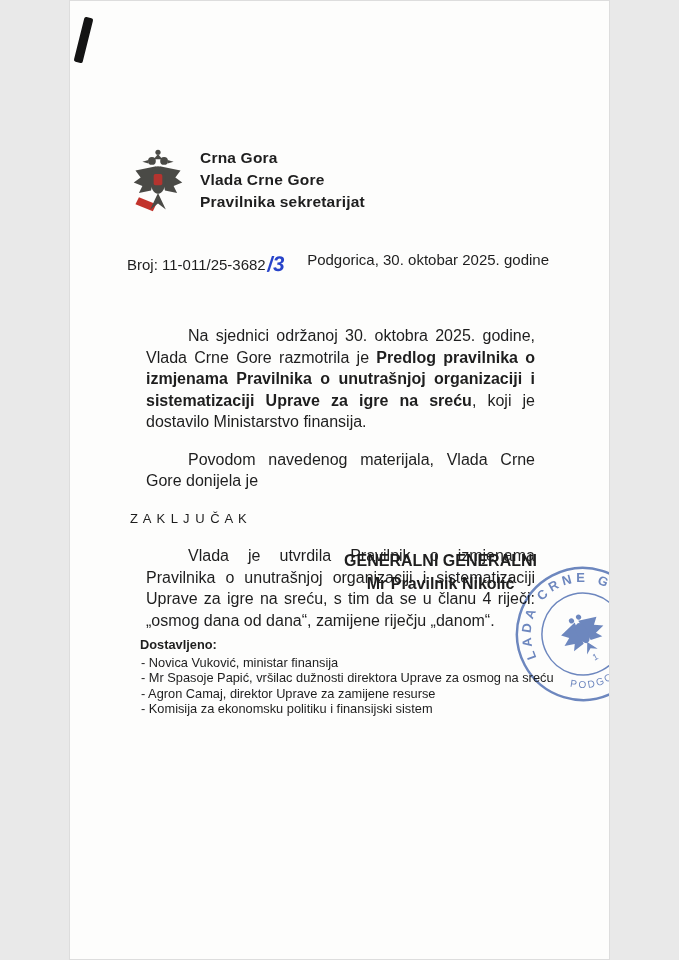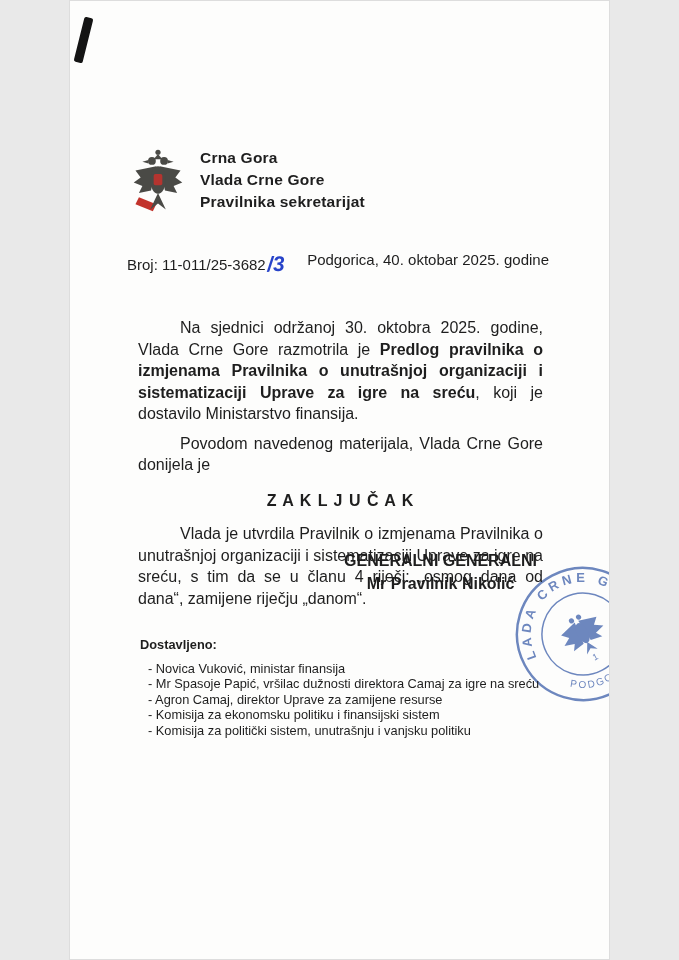--- a/index.html
+++ b/index.html
@@ -36,24 +36,24 @@
   .handwritten{
     color:#2743c9;font-size:21px;font-style:italic;font-weight:bold;
     display:inline-block;transform:rotate(-3deg) translateY(1px);
     margin-left:1px;
   }
   
   .body-text{
     position:absolute;left:60px;right:58px;top:308px;
     font-size:16px;line-height:21.5px;text-align:justify;
   }
-  .body-text p{margin:8px;}
+  .body-text p{margin:16px;}
   .indent{text-indent:42px;}
   .zakljucak{
-    text-align:center;font-weight:bold;font-size:16px;
+    font-weight:normal;font-size:13px;
     margin:14px 0 12px 0 !important;letter-spacing:1px;
   }
   
   .signature{
     position:absolute;right:72px;top:548px;
     text-align:center;font-weight:bold;
     font-size:16px;line-height:23px;white-space:nowrap;
   }
   
   .stamp-wrap{
@@ -61,21 +61,21 @@
     transform:rotate(-28deg);
     opacity:.8;mix-blend-mode:multiply;
     pointer-events:none;
   }
   
   .distribution{
     position:absolute;left:70px;top:636px;
     font-size:12.8px;line-height:15.5px;
   }
   .distribution .label{font-weight:bold;margin-bottom:2px;}
-  .distribution ul{list-style:none;margin:8px;padding:0;}
+  .distribution ul{list-style:none;margin:1px;padding:0;}
 </style>
 </head>
 <body>
 
 <div class="page">
 
   <div class="corner-mark"></div>
 
   <div class="header">
     <svg width="52" height="66" viewBox="0 0 60 76">
@@ -98,21 +98,21 @@
       <div>Crna Gora</div>
       <div>Vlada Crne Gore</div>
       <div>Pravilnika sekretarijat</div>
     </div>
   </div>
 
   <div class="meta">
     <div>
       <span>Broj: 11-011/25-3682</span><span class="handwritten">/3</span>
     </div>
-    <div>Podgorica, 40. oktobar 2025. godine</div>
+    <div>Podgorica, 30. oktobar 2025. godine</div>
   </div>
 
   <div class="body-text">
     <p class="indent">
       <span>Na sjednici održanoj 30. oktobra 2025. godine, Vlada Crne Gore razmotrila je </span><b>Predlog pravilnika o izmjenama Pravilnika o unutrašnjoj organizaciji i sistematizaciji Uprave za igre na sreću</b><span>, koji je dostavilo Ministarstvo finansija.</span>
     </p>
     <p class="indent">Povodom navedenog materijala, Vlada Crne Gore donijela je</p>
     <p class="zakljucak">Z A K L J U Č A K</p>
     <p class="indent">Vlada je utvrdila Pravilnik o izmjenama Pravilnika o unutrašnjoj organizaciji i sistematizaciji Uprave za igre na sreću, s tim da se u članu 4 riječi: „osmog dana od dana“, zamijene riječju „danom“.</p>
   </div>
@@ -145,20 +145,19 @@
         <polygon points="75,84 69,95 75,91 81,95"></polygon>
       </g>
       <text x="75" y="104" text-anchor="middle" font-size="9" fill="#4a6ab2" font-family="Liberation Sans, sans-serif">1</text>
     </svg>
   </div>
 
   <div class="distribution">
     <div class="label">Dostavljeno:</div>
     <ul>
       <li>- Novica Vuković, ministar finansija</li>
-      <li>- Mr Spasoje Papić, vršilac dužnosti direktora Camaj za igre na sreću</li>
+      <li>- Mr Spasoje Papić, vršilac dužnosti direktora Uprave za osmog na sreću</li>
       <li>- Agron Camaj, direktor Uprave za zamijene resurse</li>
       <li>- Komisija za ekonomsku politiku i finansijski sistem</li>
-      <li>- Komisija za politički sistem, unutrašnju i vanjsku politiku</li>
     </ul>
   </div>
 
 </div>
 
 </body></html>

